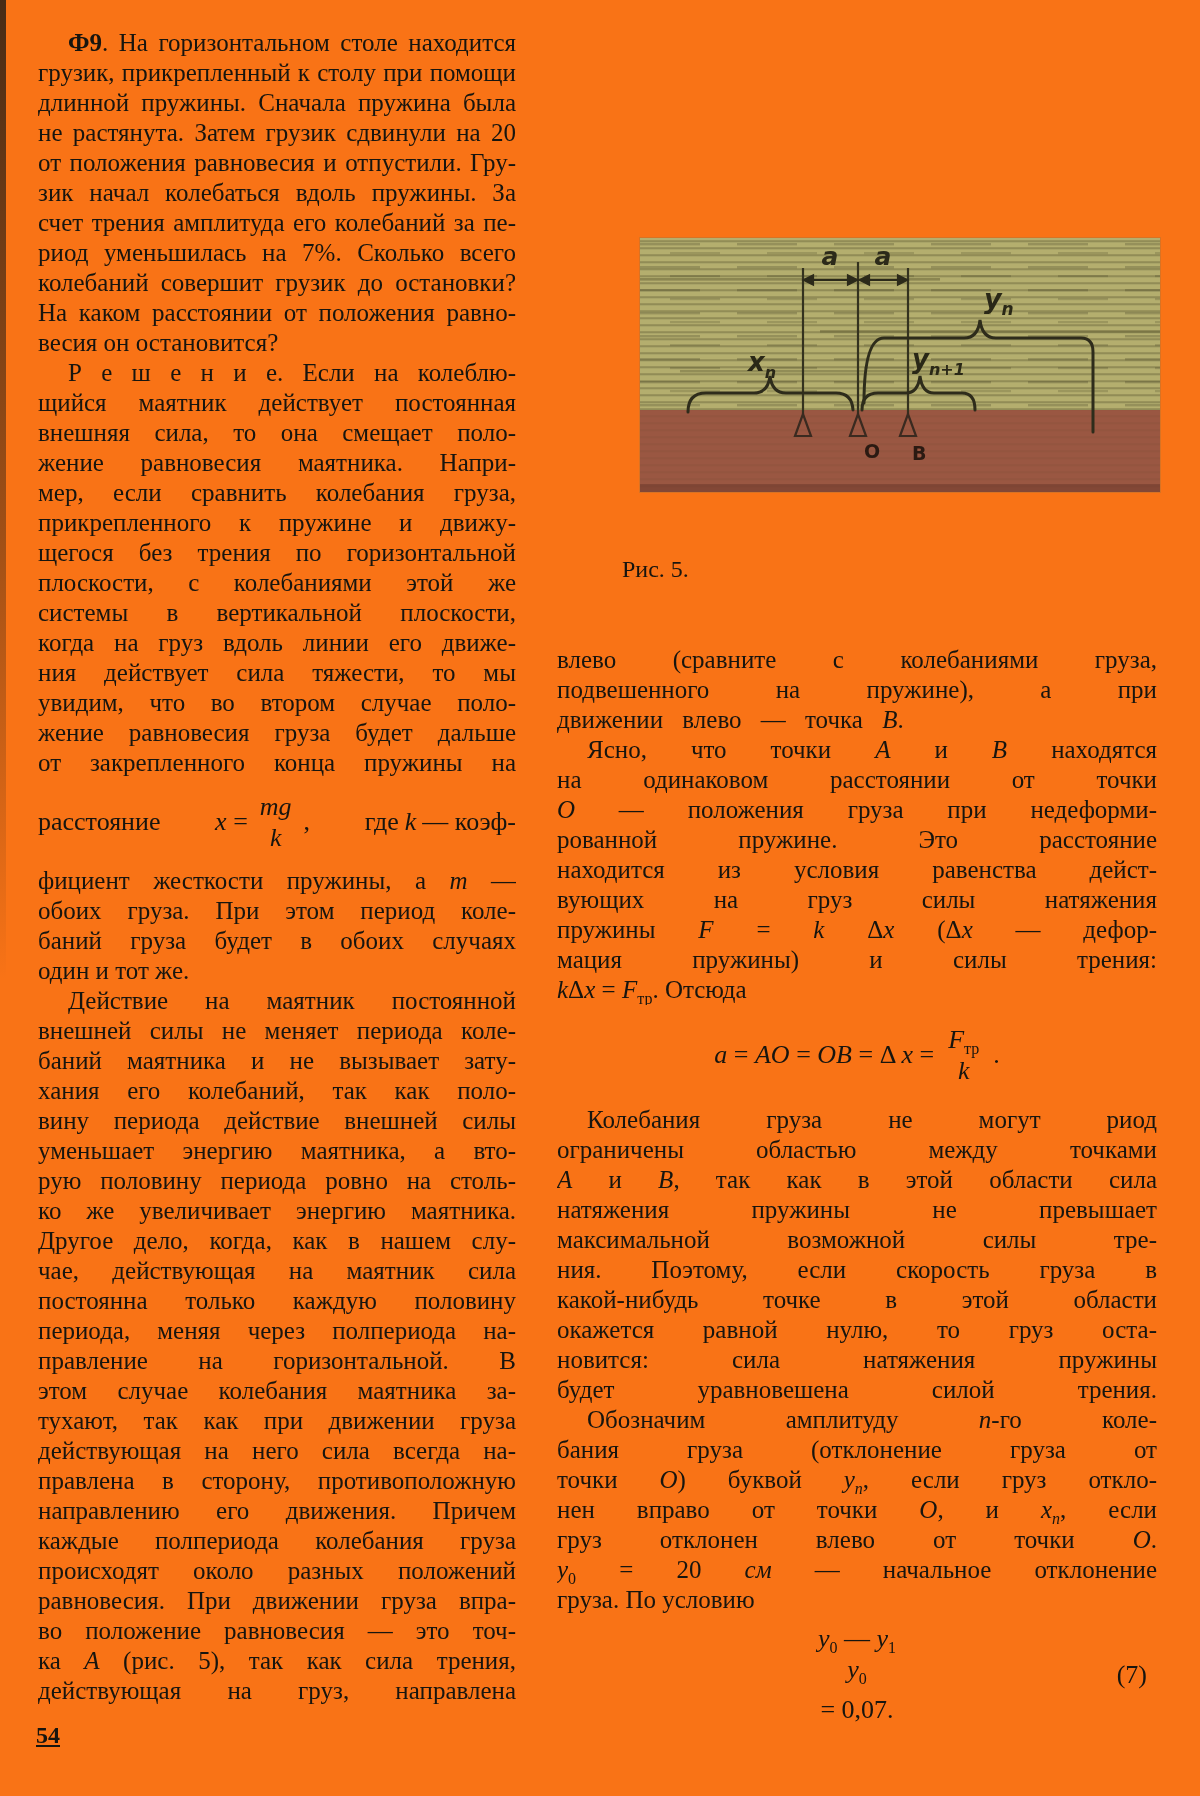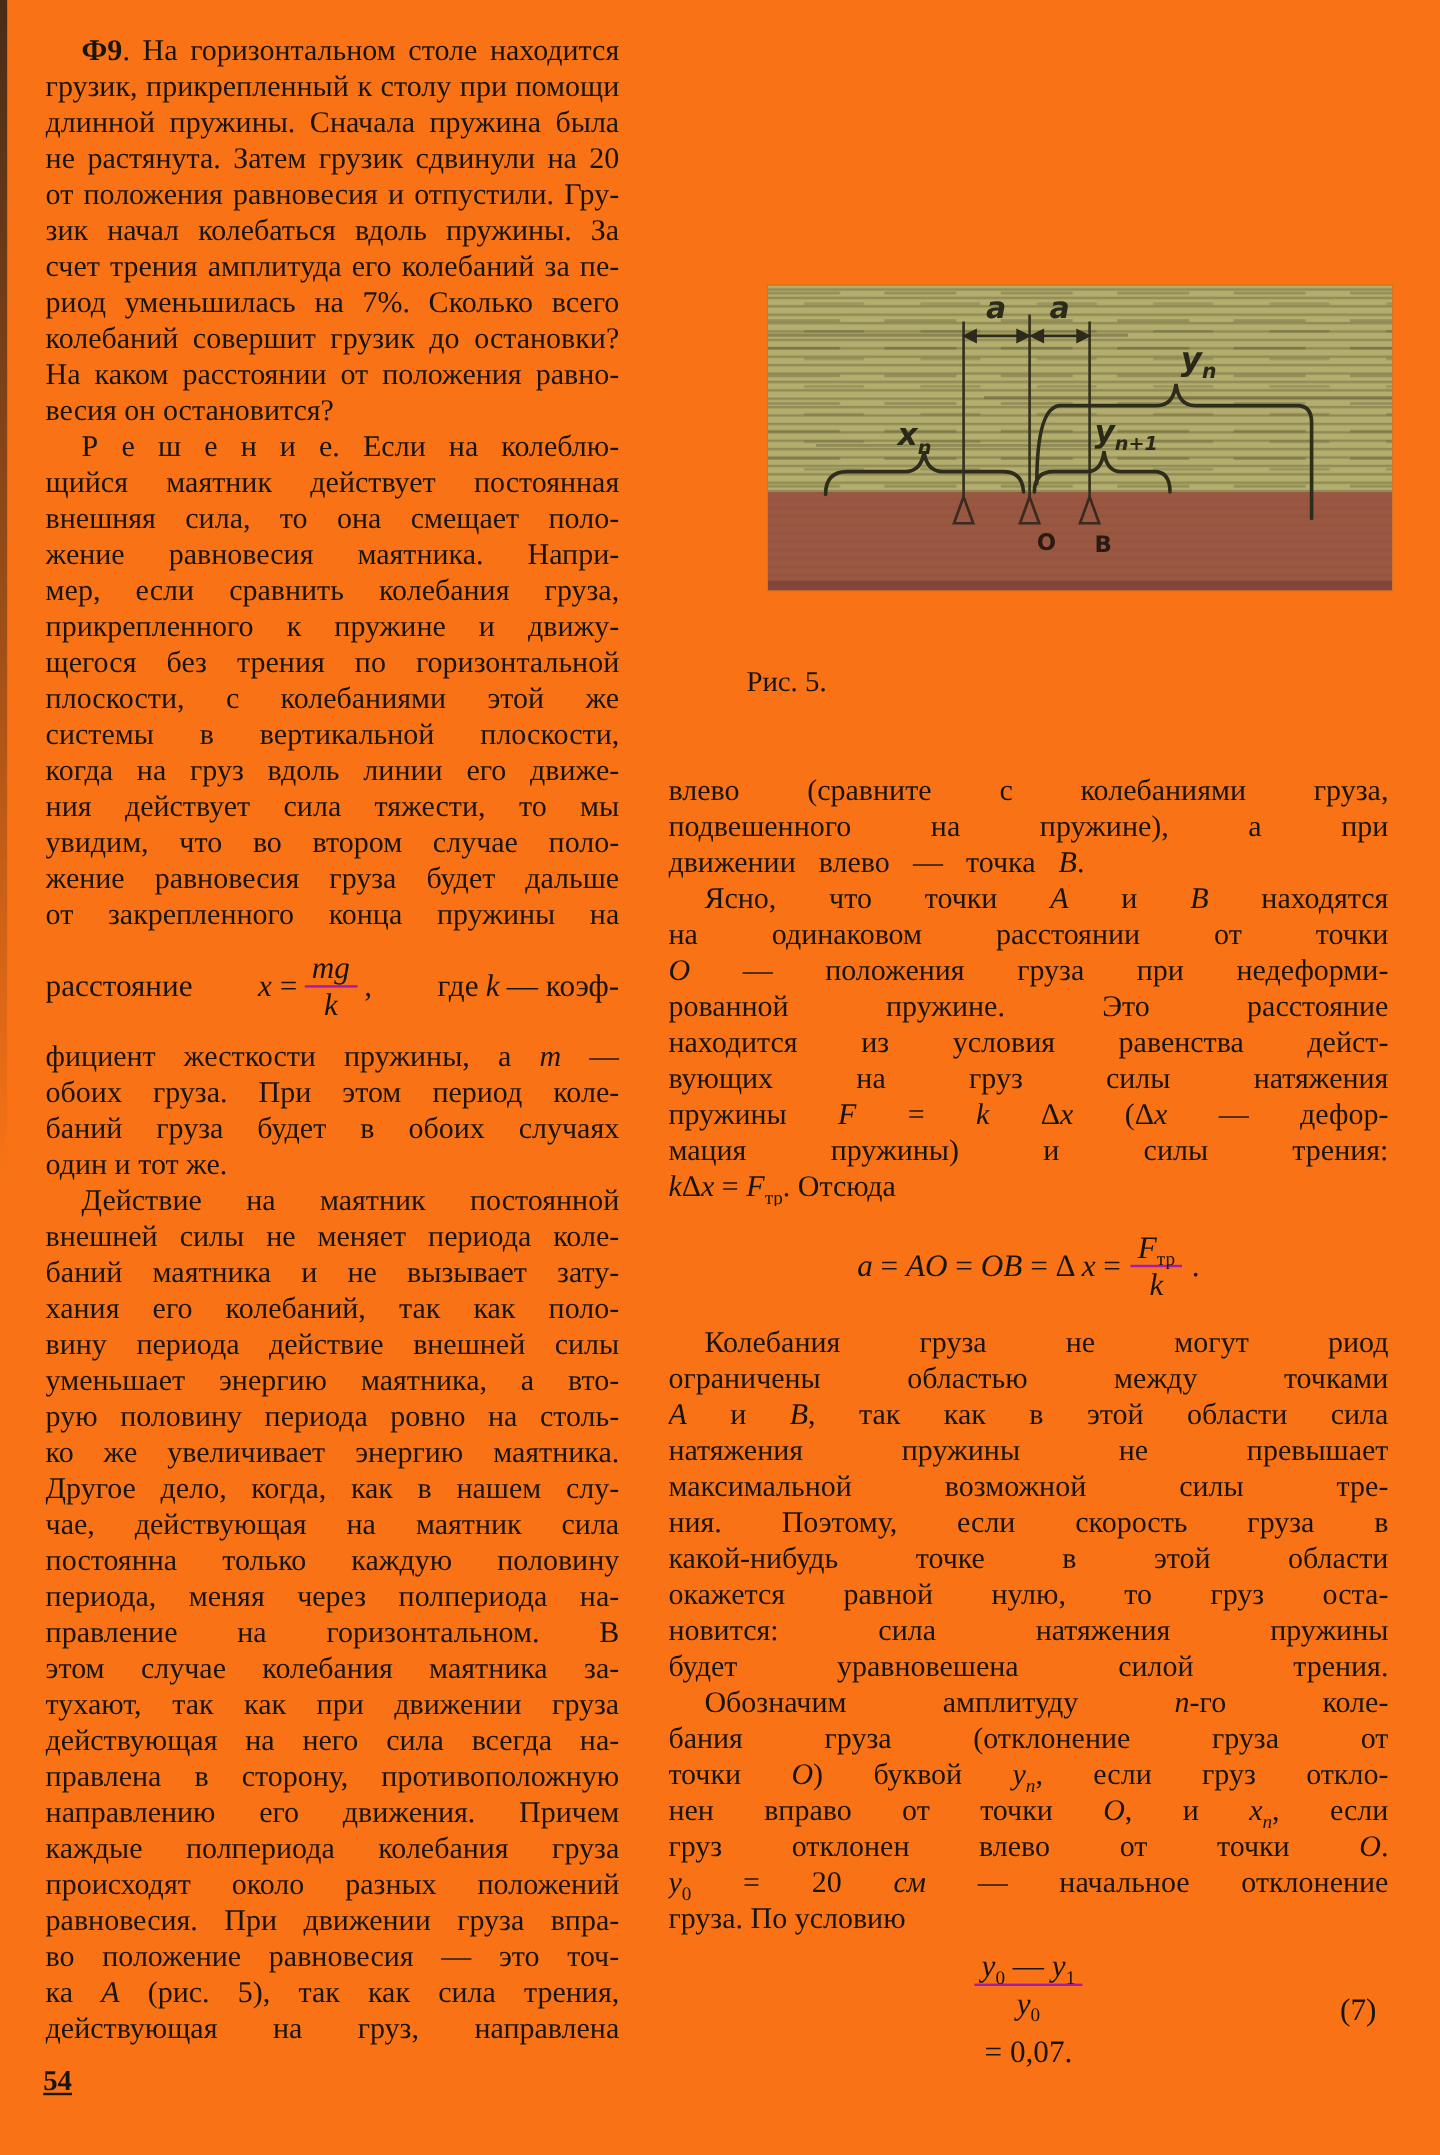--- a/index.html
+++ b/index.html
@@ -12,21 +12,21 @@
   .col-right{left:557px;top:645px;width:600px;}
   .ln{height:30px;line-height:30px;text-align:justify;text-align-last:justify;overflow:hidden;}
   .ln.in{text-indent:30px;}
   .ln.nj{text-align-last:left;}
   .ln.w{word-spacing:13px;}
   .s-b{font-weight:700;}
   .s-i{font-style:italic;}
   .s-sub{font-size:16px;position:relative;top:6px;}
   .s-isub{font-size:16px;position:relative;top:6px;font-style:italic;}
   .frac{display:inline-block;text-align:center;vertical-align:middle;line-height:1.05;}
-  .frac .fn{display:block;border-bottom:2px solid #a21caf;padding:0 6px 1px;}
+  .frac .fn{display:block;border-bottom:2px solid #f97316;padding:0 6px 1px;}
   .frac .fd{display:block;padding-top:1px;}
   .fx{display:flex;align-items:center;justify-content:space-between;height:88px;font-size:26px;}
   .fgroup{display:inline-flex;align-items:center;gap:6px;}
   .f2wrap{height:100px;display:flex;align-items:center;justify-content:center;font-size:26px;gap:8px;}
   .f3wrap{position:relative;height:112px;display:flex;align-items:center;justify-content:center;font-size:26px;gap:12px;margin-top:4px;flex-direction:column;}
   .f3tag{position:absolute;right:10px;top:50%;transform:translateY(-50%);}
   .photo{position:absolute;left:640px;top:238px;width:520px;height:254px;box-shadow:0 0 0 1px rgba(120,115,80,.25);}
   .caption{position:absolute;left:622px;top:556px;font-size:24px;}
   .pagenum{position:absolute;left:36px;top:1722px;font-size:24px;font-weight:700;text-decoration:underline;}
 </style>
@@ -90,21 +90,21 @@
         <div class="ln"><span>баний маятника и не вызывает зату-</span></div>
         <div class="ln"><span>хания его колебаний, так как поло-</span></div>
         <div class="ln"><span>вину периода действие внешней силы</span></div>
         <div class="ln"><span>уменьшает энергию маятника, а вто-</span></div>
         <div class="ln"><span>рую половину периода ровно на столь-</span></div>
         <div class="ln"><span>ко же увеличивает энергию маятника.</span></div>
         <div class="ln"><span>Другое дело, когда, как в нашем слу-</span></div>
         <div class="ln"><span>чае, действующая на маятник сила</span></div>
         <div class="ln"><span>постоянна только каждую половину</span></div>
         <div class="ln"><span>периода, меняя через полпериода на-</span></div>
-        <div class="ln"><span>правление на горизонтальном. В</span></div>
+        <div class="ln"><span>правление на горизонтальной. В</span></div>
         <div class="ln"><span>этом случае колебания маятника за-</span></div>
         <div class="ln"><span>тухают, так как при движении груза</span></div>
         <div class="ln"><span>действующая на него сила всегда на-</span></div>
         <div class="ln"><span>правлена в сторону, противоположную</span></div>
         <div class="ln"><span>направлению его движения. Причем</span></div>
         <div class="ln"><span>каждые полпериода колебания груза</span></div>
         <div class="ln"><span>происходят около разных положений</span></div>
         <div class="ln"><span>равновесия. При движении груза впра-</span></div>
         <div class="ln"><span>во положение равновесия — это точ-</span></div>
         <div class="ln"><span>ка </span><span class="s-i">A</span><span> (рис. 5), так как сила трения,</span></div>

